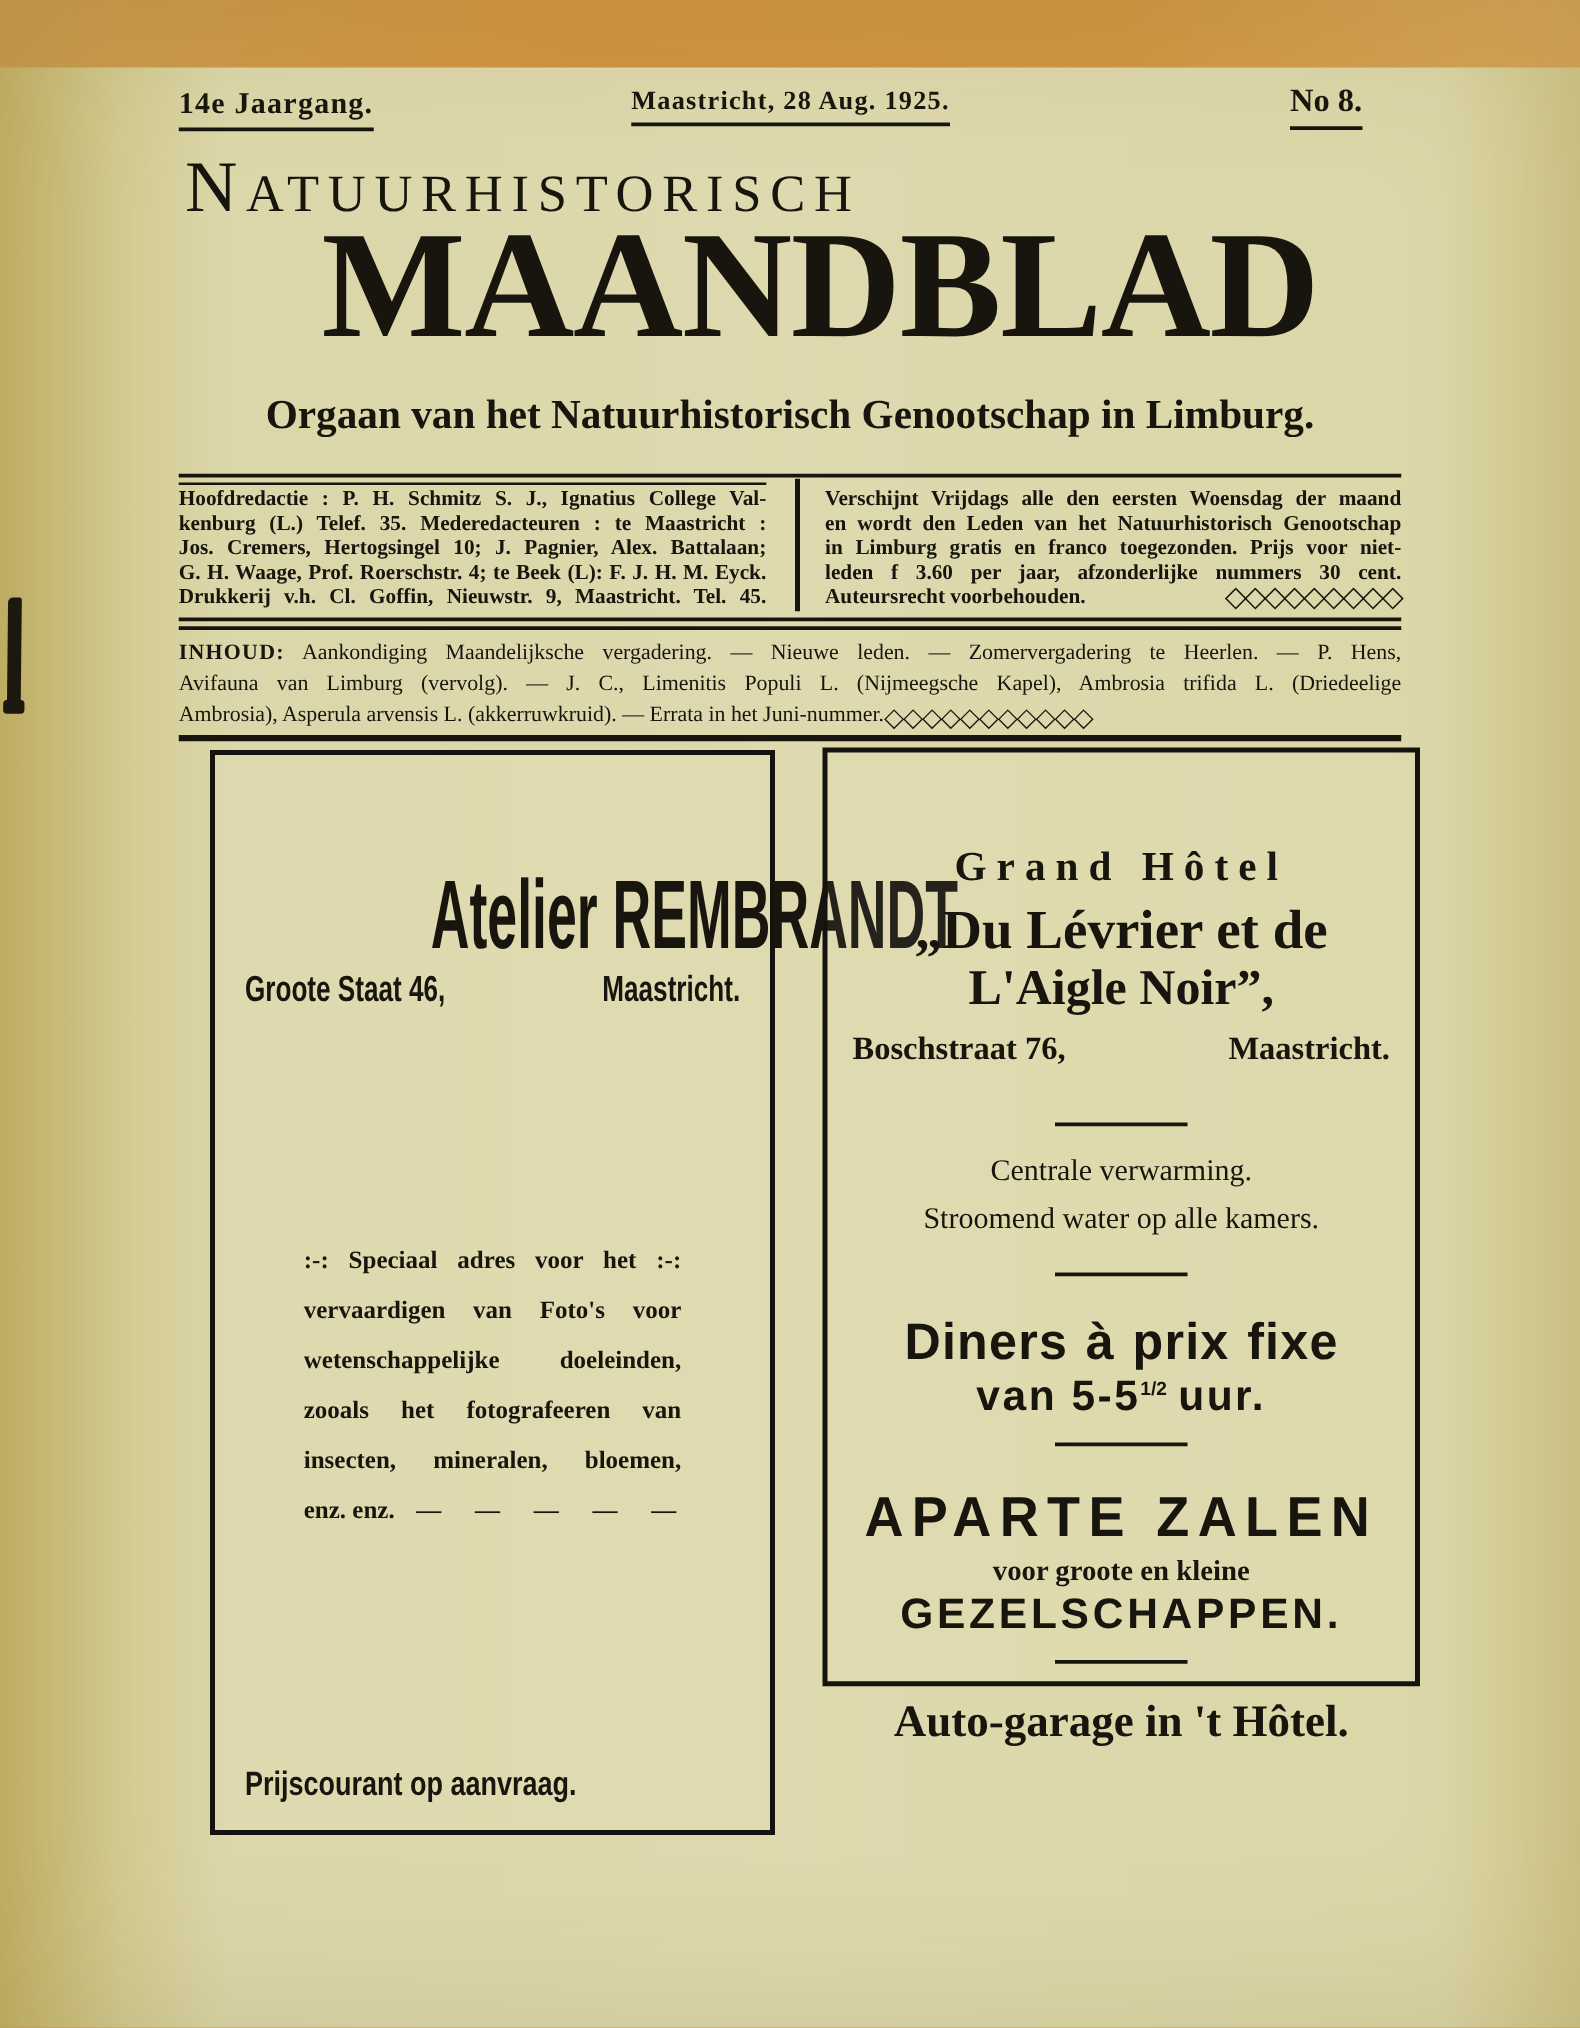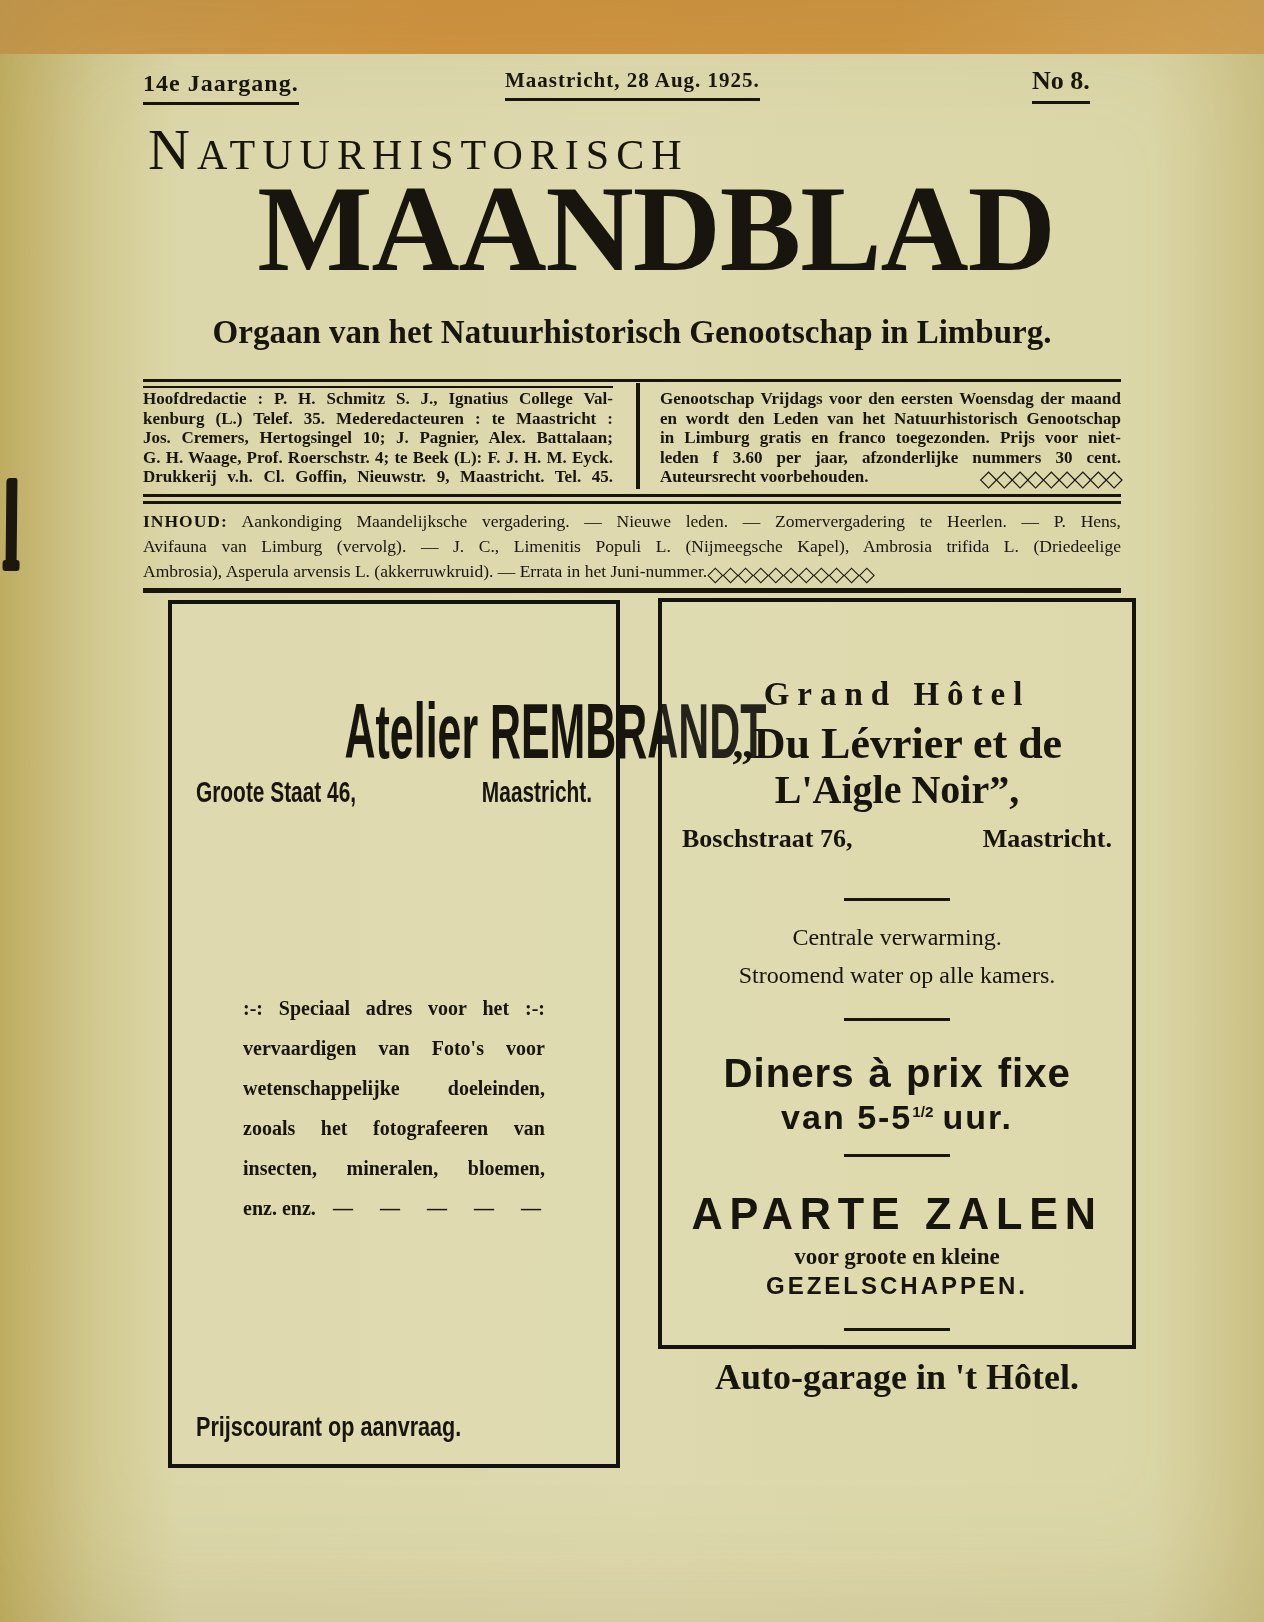--- a/index.html
+++ b/index.html
@@ -95,21 +95,21 @@
   .h-diners1 .cond{font-size:41px;letter-spacing:1px;word-spacing:2px;transform:scaleX(.98);}
   .h-diners2{top:496px;}
   .h-diners2 .cond{font-size:34px;letter-spacing:2px;}
   .frac{font-size:.45em;vertical-align:super;letter-spacing:0;}
   .post{margin-left:9px;}
   .h-rule3{top:552px;}
   .h-rooms1{top:586px;}
   .h-rooms1 .cond{font-size:45px;letter-spacing:7px;transform:scaleX(.96);}
   .h-rooms2{top:642px;font-weight:700;font-size:23px;}
   .h-rooms3{top:670px;}
-  .h-rooms3 .cond{font-size:24px;letter-spacing:3px;}
+  .h-rooms3 .cond{font-size:34px;letter-spacing:3px;}
   .h-rule4{top:726px;}
   .h-garage{top:754px;font-weight:700;font-size:36px;}
 </style>
 </head>
 <body>
 
 <div class="scan">
   <div class="top-band"></div>
   <div class="ink-mark"></div>
 
@@ -127,21 +127,21 @@
 
   <div class="ed-col ed-left">
     <div class="ed-line">Hoofdredactie : P. H. Schmitz S. J., Ignatius College Val-</div>
     <div class="ed-line">kenburg (L.) Telef. 35. Mederedacteuren : te Maastricht :</div>
     <div class="ed-line">Jos. Cremers, Hertogsingel 10; J. Pagnier, Alex. Battalaan;</div>
     <div class="ed-line">G. H. Waage, Prof. Roerschstr. 4; te Beek (L): F. J. H. M. Eyck.</div>
     <div class="ed-line">Drukkerij v.h. Cl. Goffin, Nieuwstr. 9, Maastricht. Tel. 45.</div>
   </div>
 
   <div class="ed-col ed-right">
-    <div class="ed-line">Genootschap Vrijdags voor den eersten Woensdag der maand</div>
+    <div class="ed-line">Verschijnt Vrijdags alle den eersten Woensdag der maand</div>
     <div class="ed-line">en wordt den Leden van het Natuurhistorisch Genootschap</div>
     <div class="ed-line">in Limburg gratis en franco toegezonden. Prijs voor niet-</div>
     <div class="ed-line">leden f 3.60 per jaar, afzonderlijke nummers 30 cent.</div>
     <div class="ed-line flexline">
       <span>Auteursrecht voorbehouden.</span>
       <span class="orn">◇◇◇◇◇◇◇◇◇</span>
     </div>
   </div>
 
   <div class="rule r-dbl1"></div>

